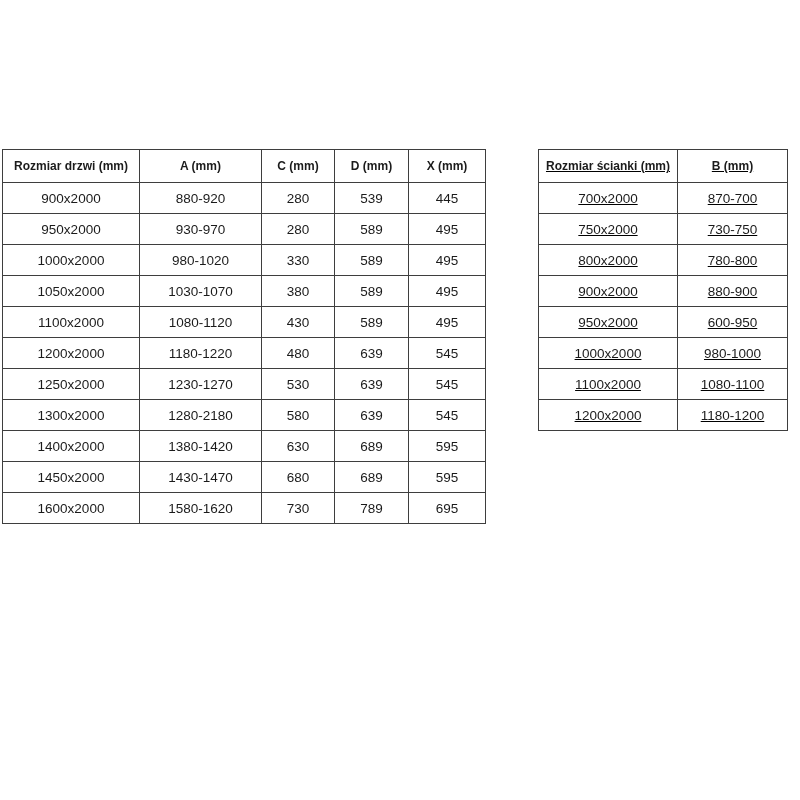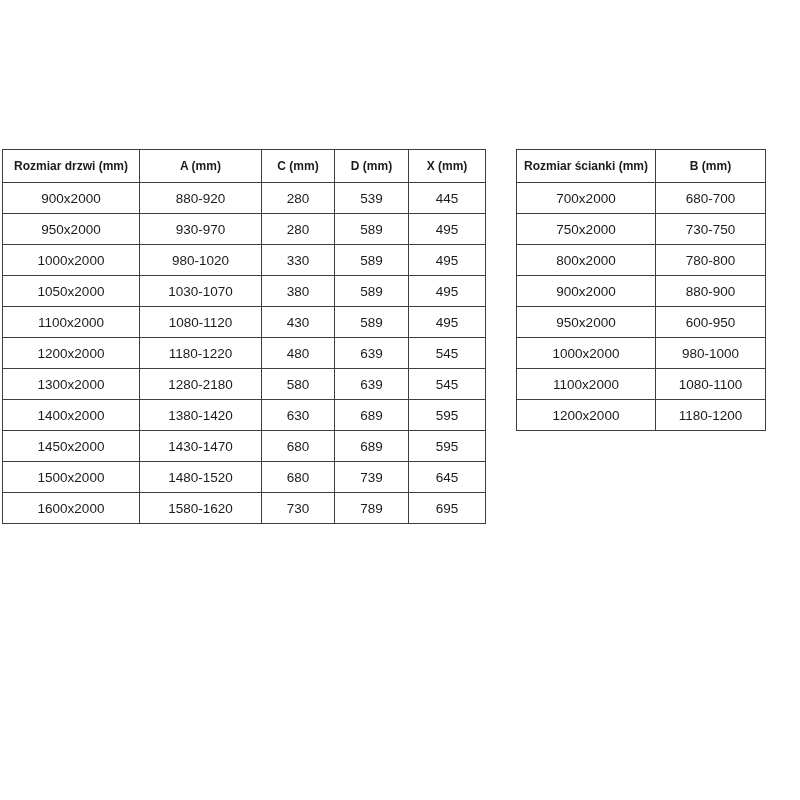--- a/index.html
+++ b/index.html
@@ -15,21 +15,21 @@
     font-family: "Liberation Sans", sans-serif;
   }
   table.spec-table {
     position: absolute;
     top: 149px;
     border-collapse: collapse;
     table-layout: fixed;
     background: #ffffff;
   }
   #door-table { left: 2px;   width: 483px; }
-  #wall-table { left: 516px; width: 249px; }
+  #wall-table { left: 538px; width: 249px; text-decoration: underline; }
 
   .spec-table th,
   .spec-table td {
     border: 1px solid #3e3e3e;
     text-align: center;
     vertical-align: middle;
     padding: 0 2px;
     color: #1b1b1b;
     white-space: nowrap;
     overflow: hidden;
@@ -116,46 +116,46 @@
           <td>495</td>
         </tr>
         <tr>
           <td>1200x2000</td>
           <td>1180-1220</td>
           <td>480</td>
           <td>639</td>
           <td>545</td>
         </tr>
         <tr>
+          <td>1250x2000</td>
+          <td>1230-1270</td>
+          <td>530</td>
+          <td>639</td>
+          <td>545</td>
+        </tr>
+        <tr>
           <td>1300x2000</td>
           <td>1280-2180</td>
           <td>580</td>
           <td>639</td>
           <td>545</td>
         </tr>
         <tr>
           <td>1400x2000</td>
           <td>1380-1420</td>
           <td>630</td>
           <td>689</td>
           <td>595</td>
         </tr>
         <tr>
           <td>1450x2000</td>
           <td>1430-1470</td>
           <td>680</td>
           <td>689</td>
           <td>595</td>
-        </tr>
-        <tr>
-          <td>1500x2000</td>
-          <td>1480-1520</td>
-          <td>680</td>
-          <td>739</td>
-          <td>645</td>
         </tr>
         <tr>
           <td>1600x2000</td>
           <td>1580-1620</td>
           <td>730</td>
           <td>789</td>
           <td>695</td>
         </tr>
       </tbody>
   </table>
@@ -167,21 +167,21 @@
     </colgroup>
     <thead>
         <tr>
           <th>Rozmiar ścianki (mm)</th>
           <th>B (mm)</th>
         </tr>
       </thead>
     <tbody>
         <tr>
           <td>700x2000</td>
-          <td>680-700</td>
+          <td>870-700</td>
         </tr>
         <tr>
           <td>750x2000</td>
           <td>730-750</td>
         </tr>
         <tr>
           <td>800x2000</td>
           <td>780-800</td>
         </tr>
         <tr>

